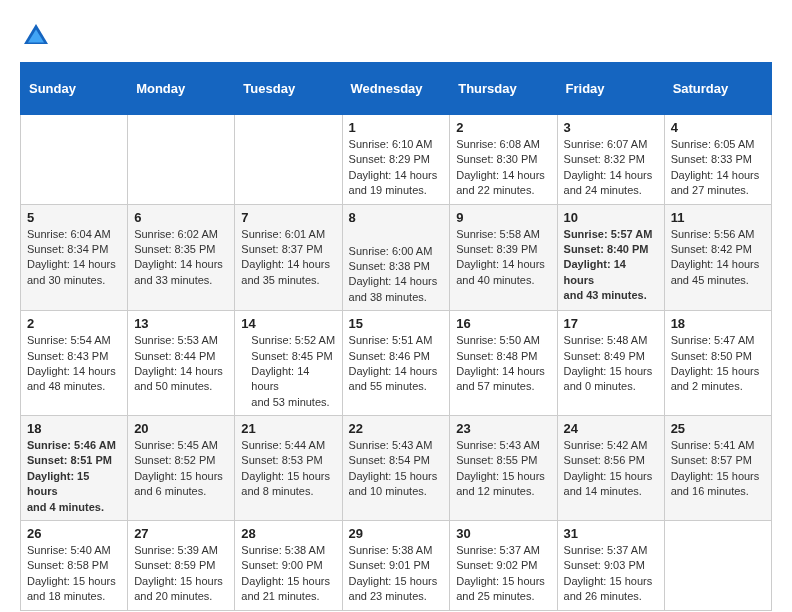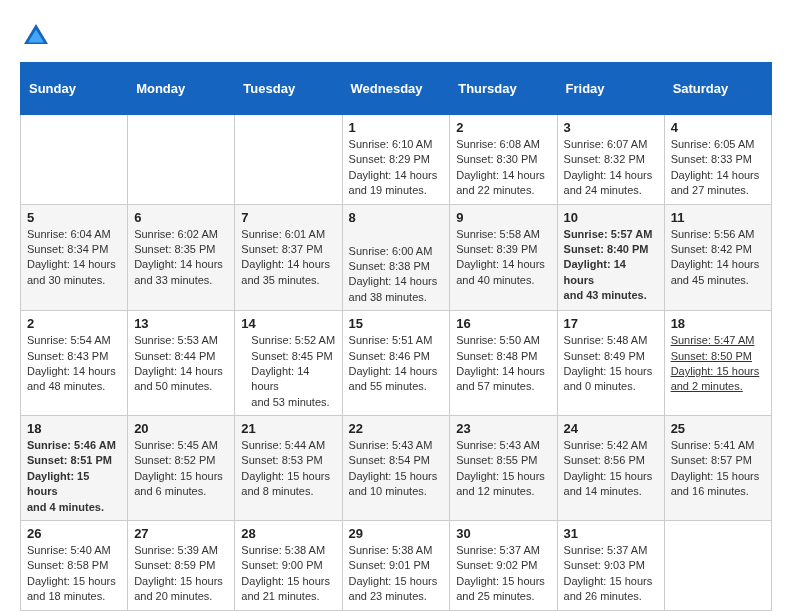--- a/index.html
+++ b/index.html
@@ -249,21 +249,21 @@
         </td>
         <td>
           <span class="day-number">17</span>
           <div class="day-info" style="white-space: pre-line;">Sunrise: 5:48 AM
 Sunset: 8:49 PM
 Daylight: 15 hours
 and 0 minutes.</div>
         </td>
         <td>
           <span class="day-number">18</span>
-          <div class="day-info" style="white-space: pre-line; text-decoration: underline;">Sunrise: 5:47 AM
+          <div class="day-info" style="white-space: pre-line;">Sunrise: 5:47 AM
 Sunset: 8:50 PM
 Daylight: 15 hours
 and 2 minutes.</div>
         </td>
       </tr>
       <tr>
         <td>
           <span class="day-number">18</span>
           <div class="day-info" style="white-space: pre-line; font-weight: bold;">Sunrise: 5:46 AM
 Sunset: 8:51 PM

